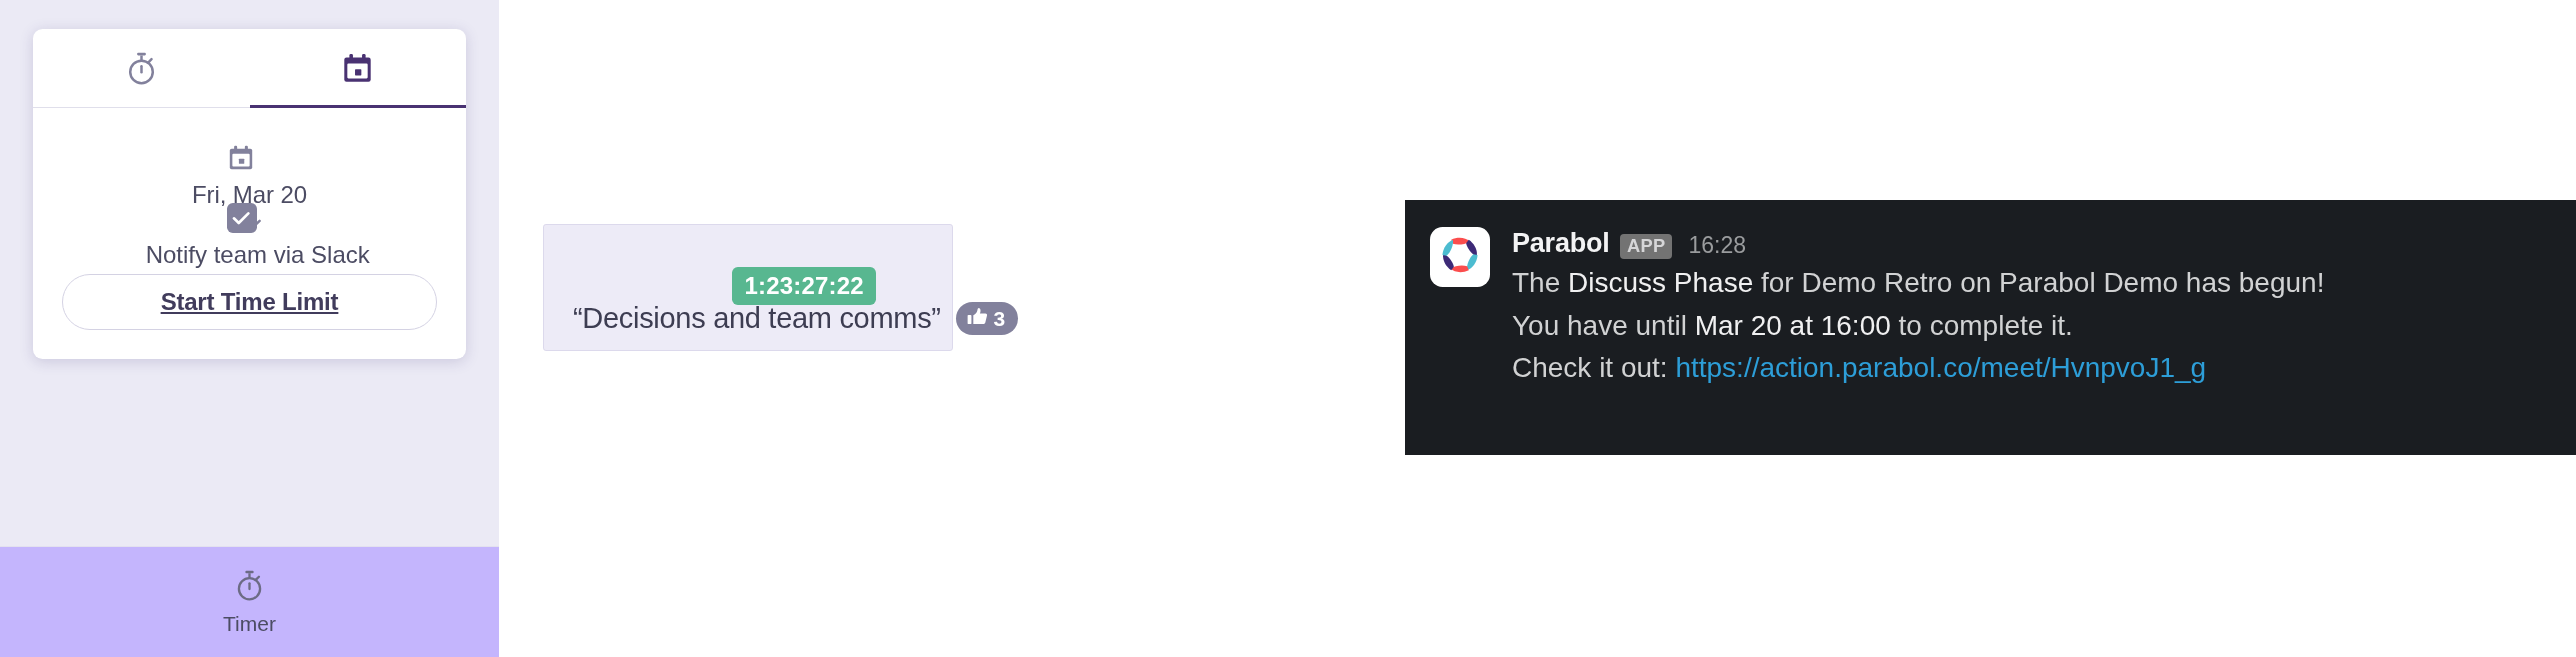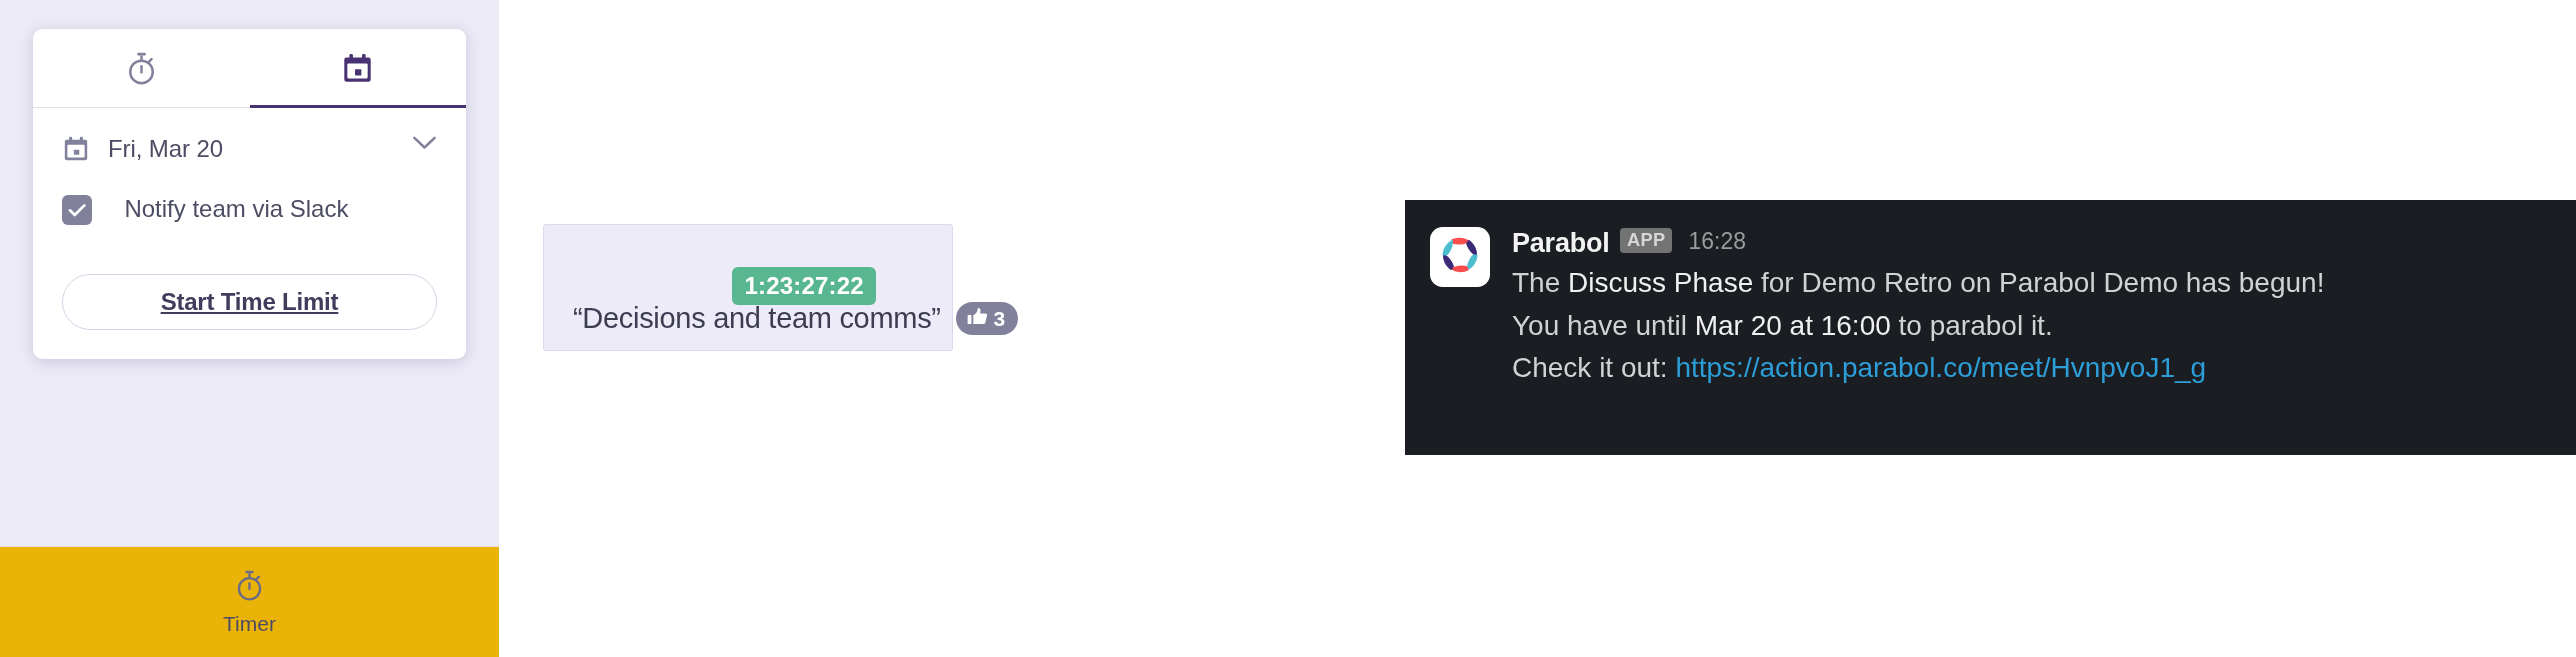--- a/index.html
+++ b/index.html
@@ -48,23 +48,24 @@
     position: absolute;
     left: 0; right: 0; bottom: -1px;
     height: 2.9px;
     background: #493272;
   }
   .tab svg { display: block; }
 
   .card-body { padding: 27px 29px 29px 29px; }
 
   .row {
-    display: flex; align-items: flex-start;
+    display: flex; align-items: center;
     height: 54px;
     cursor: pointer;
+    flex-direction: column;
   }
   .row .lead-icon { width: 46px; flex: 0 0 46px; display: flex; align-items: center; }
   .row .row-label {
     flex: 1 1 auto;
     font-size: 24px;
     color: #4c4c63;
     letter-spacing: -0.1px;
   }
   .row .chev { flex: 0 0 33px; display: flex; align-items: center; justify-content: flex-end; }
 
@@ -96,21 +97,21 @@
     font-weight: bold;
     font-family: "Liberation Sans", sans-serif;
     display: flex; align-items: center; justify-content: center;
     cursor: pointer;
     letter-spacing: -0.2px;
     text-decoration: underline;
   }
 
   .left-bottom-nav {
     flex: 0 0 111px;
-    background: #eab308;
+    background: #c4b5fd;
     border-top: 1px solid #e3e1ef;
     display: flex; flex-direction: column;
     align-items: center; justify-content: center;
     cursor: pointer;
   }
   .left-bottom-nav .nav-label {
     font-size: 21px;
     color: #4c4c63;
     margin-top: 5.8px;
   }
@@ -176,21 +177,21 @@
   }
   .slack-avatar {
     flex: 0 0 60px;
     width: 60px; height: 60px;
     background: #ffffff;
     border-radius: 12.5px;
     display: flex; align-items: center; justify-content: center;
     overflow: hidden;
   }
   .slack-body { margin-left: 22px; padding-top: 1px; }
-  .slack-head { display: flex; align-items: flex-start; }
+  .slack-head { display: flex; align-items: flex-end; }
   .slack-author {
     color: #f3f3f4;
     font-size: 27px;
     font-weight: bold;
     letter-spacing: -0.2px;
   }
   .slack-app-tag {
     margin-left: 10.6px;
     background: #737373;
     color: #d6d6d8;
@@ -346,19 +347,19 @@
         </svg>
       </span>
     </div>
     <div class="slack-body">
       <div class="slack-head">
         <span class="slack-author">Parabol</span>
         <span class="slack-app-tag">APP</span>
         <span class="slack-time">16:28</span>
       </div>
       <div class="slack-text"><span>The </span><b>Discuss Phase</b><span> for Demo Retro on Parabol Demo has begun!</span></div>
-      <div class="slack-text"><span>You have until </span><b>Mar 20 at 16:00</b><span> to parabol it.</span></div>
+      <div class="slack-text"><span>You have until </span><b>Mar 20 at 16:00</b><span> to complete it.</span></div>
       <div class="slack-text"><span>Check it out: </span><a class="slack-link" href="#">https://action.parabol.co/meet/HvnpvoJ1_g</a></div>
     </div>
   </div>
 
 </div>
 
 
 </body></html>

